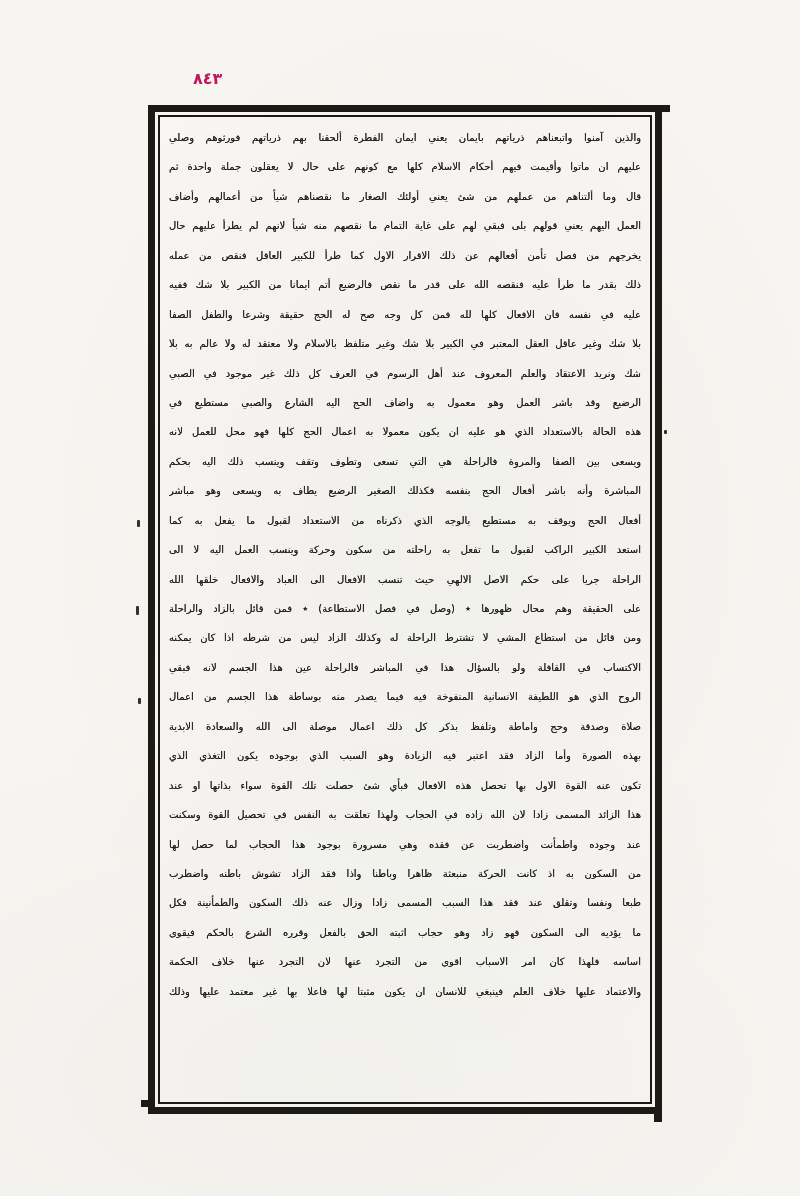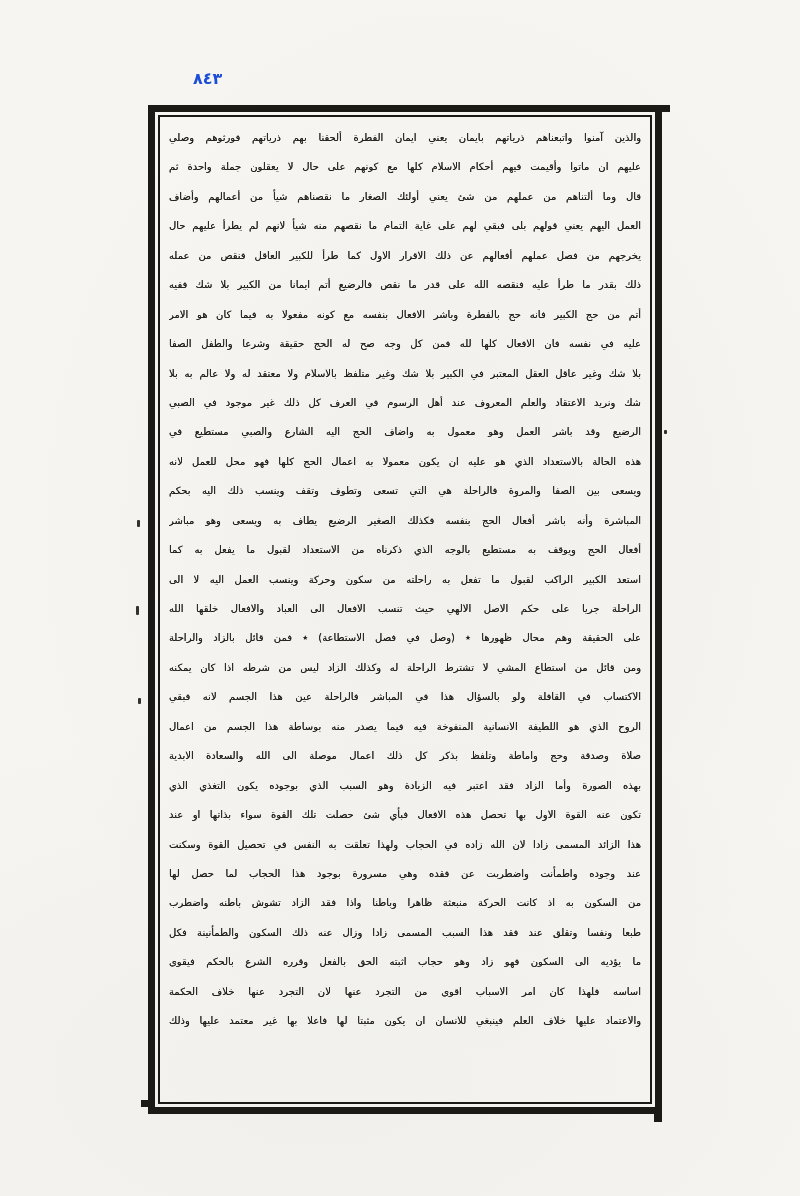--- a/index.html
+++ b/index.html
@@ -22,21 +22,21 @@
       radial-gradient(ellipse 600px 800px at 55% 45%, rgba(120,110,90,0.05), rgba(0,0,0,0) 70%),
       radial-gradient(ellipse 900px 500px at 40% 90%, rgba(100,95,80,0.04), rgba(0,0,0,0) 75%);
   }
   .page-number {
     position: absolute;
     top: 69px;
     left: 193px;
     font-size: 16px;
     font-weight: bold;
     letter-spacing: 2px;
-    color: #1d4ed8;
+    color: #be185d;
   }
   .frame {
     position: absolute;
     left: 148px;
     top: 105px;
     width: 514px;
     height: 1009px;
     border: 7px solid var(--frame, #1c1a14);
     box-sizing: border-box;
     background: rgba(255,255,255,0.12);
@@ -82,23 +82,22 @@
 
 <div class="page-number">٨٤٣</div>
 
 <div class="frame">
   <div class="inner-frame">
     <div class="textblock" dir="rtl" lang="ar">
         <div class="line" dir="rtl" lang="ar">والذين آمنوا واتبعناهم ذرياتهم بايمان يعني ايمان الفطرة ألحقنا بهم ذرياتهم فورثوهم وصلي</div>
         <div class="line" dir="rtl" lang="ar">عليهم ان ماتوا وأقيمت فيهم أحكام الاسلام كلها مع كونهم على حال لا يعقلون جملة واحدة ثم</div>
         <div class="line" dir="rtl" lang="ar">قال وما ألتناهم من عملهم من شئ يعني أولئك الصغار ما نقصناهم شيأ من أعمالهم وأضاف</div>
         <div class="line" dir="rtl" lang="ar">العمل اليهم يعني قولهم بلى فبقي لهم على غاية التمام ما نقصهم منه شيأ لانهم لم يطرأ عليهم حال</div>
-        <div class="line" dir="rtl" lang="ar">يخرجهم من فصل عملهم أفعالهم عن ذلك الاقرار الاول كما طرأ للكبير العاقل فنقص من عمله</div>
+        <div class="line" dir="rtl" lang="ar">يخرجهم من فصل تأمن أفعالهم عن ذلك الاقرار الاول كما طرأ للكبير العاقل فنقص من عمله</div>
         <div class="line" dir="rtl" lang="ar">ذلك بقدر ما طرأ عليه فنقصه الله على قدر ما نقص فالرضيع أتم ايمانا من الكبير بلا شك ففيه</div>
-        <div class="line" dir="rtl" lang="ar">أتم من حج الكبير فانه حج بالفطرة وباشر الافعال بنفسه مع كونه مفعولا به فيما كان هو الامر</div>
         <div class="line" dir="rtl" lang="ar">عليه في نفسه فان الافعال كلها لله فمن كل وجه صح له الحج حقيقة وشرعا والطفل الصفا</div>
         <div class="line" dir="rtl" lang="ar">بلا شك وغير عاقل العقل المعتبر في الكبير بلا شك وغير متلفظ بالاسلام ولا معتقد له ولا عالم به بلا</div>
         <div class="line" dir="rtl" lang="ar">شك ونريد الاعتقاد والعلم المعروف عند أهل الرسوم في العرف كل ذلك غير موجود في الصبي</div>
         <div class="line" dir="rtl" lang="ar">الرضيع وقد باشر العمل وهو معمول به واضاف الحج اليه الشارع والصبي مستطيع في</div>
         <div class="line" dir="rtl" lang="ar">هذه الحالة بالاستعداد الذي هو عليه ان يكون معمولا به اعمال الحج كلها فهو محل للعمل لانه</div>
         <div class="line" dir="rtl" lang="ar">ويسعى بين الصفا والمروة فالراحلة هي التي تسعى وتطوف وتقف وينسب ذلك اليه بحكم</div>
         <div class="line" dir="rtl" lang="ar">المباشرة وأنه باشر أفعال الحج بنفسه فكذلك الصغير الرضيع يطاف به ويسعى وهو مباشر</div>
         <div class="line" dir="rtl" lang="ar">أفعال الحج ويوقف به مستطيع بالوجه الذي ذكرناه من الاستعداد لقبول ما يفعل به كما</div>
         <div class="line" dir="rtl" lang="ar">استعد الكبير الراكب لقبول ما تفعل به راحلته من سكون وحركة وينسب العمل اليه لا الى</div>
         <div class="line" dir="rtl" lang="ar">الراحلة جريا على حكم الاصل الالهي حيث تنسب الافعال الى العباد والافعال خلقها الله</div>

